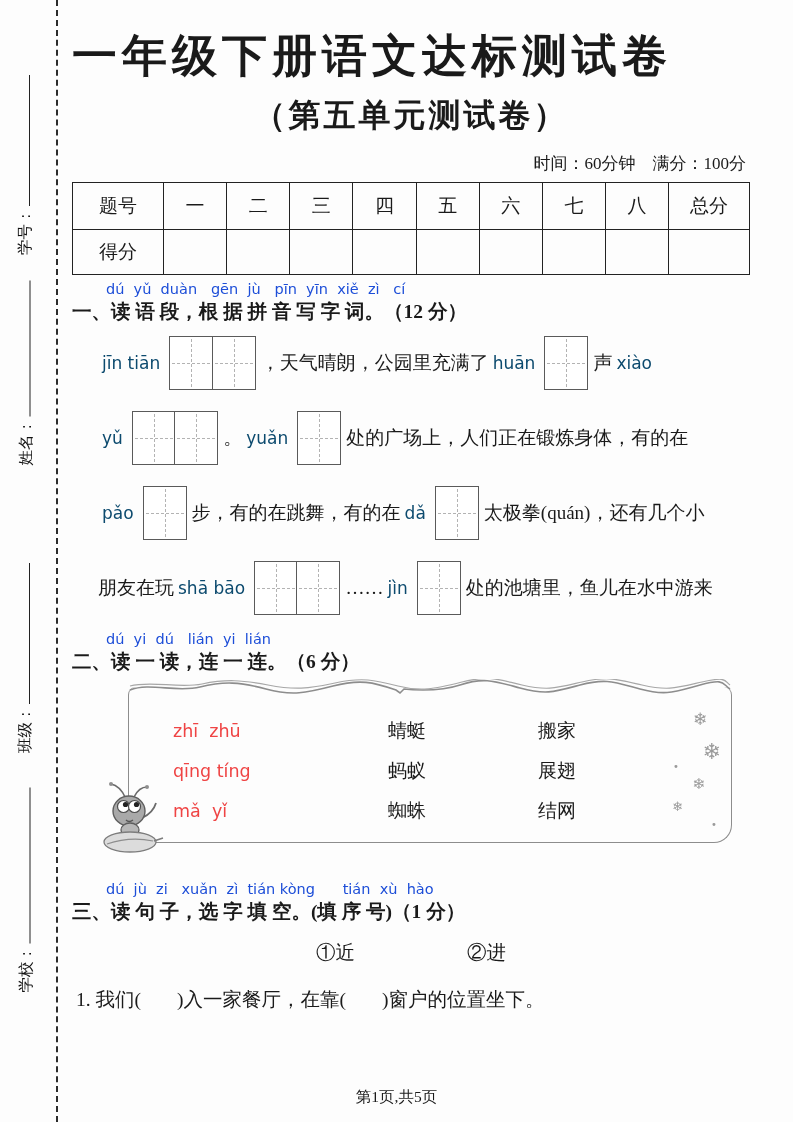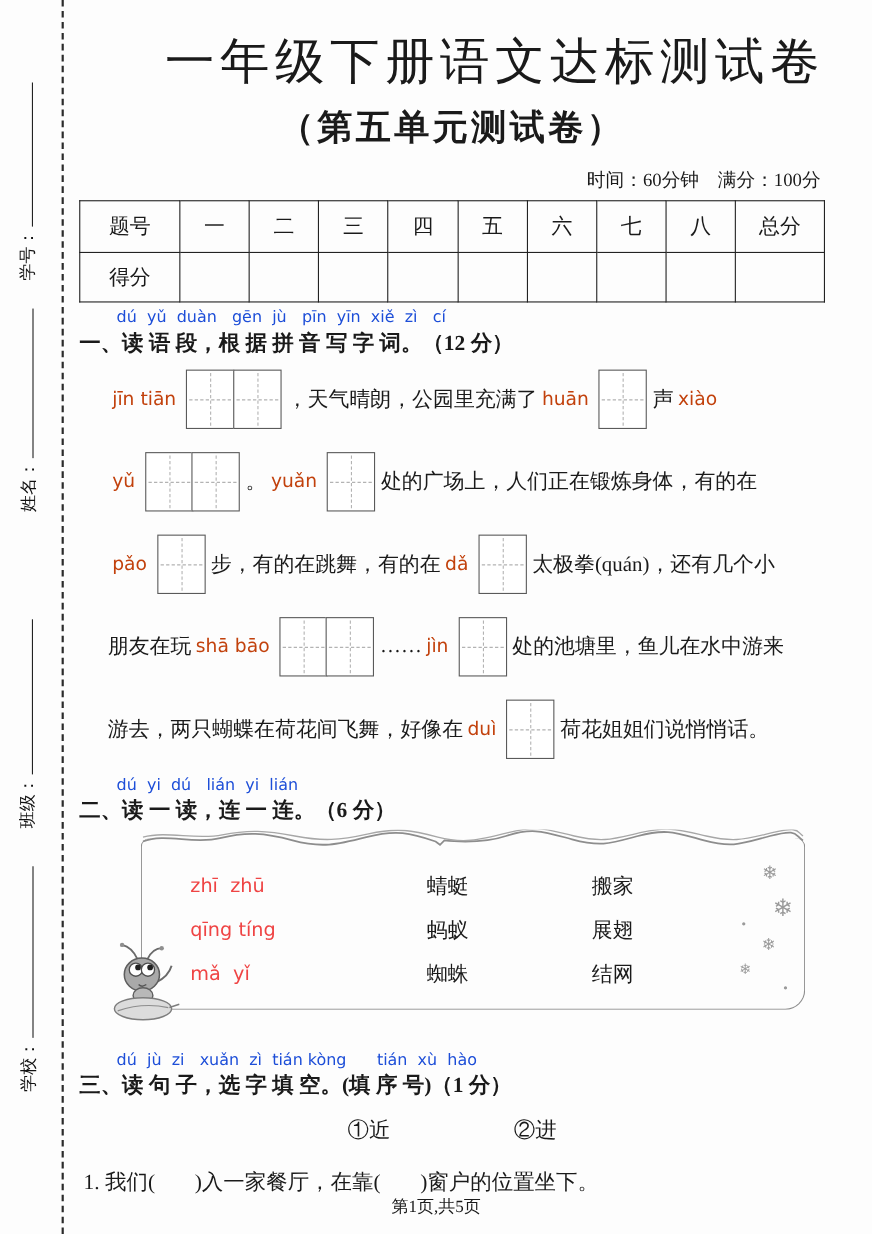--- a/index.html
+++ b/index.html
@@ -15,39 +15,39 @@
     transform:rotate(-90deg);font-size:15.5px;color:#111;
   }
   .sidebar-field .fill-line{flex:1;border-bottom:1.6px solid #222;height:16px;margin-left:2px;}
   .f-xuehao{width:180px;left:-65px;top:153px;}
   .f-xingming{width:185px;left:-67px;top:361px;}
   .f-banji{width:190px;left:-70px;top:646px;}
   .f-xuexiao{width:205px;left:-77px;top:878px;}
 
   
   #main{position:absolute;left:72px;top:0;width:678px;}
-  .title{margin-top:26px;text-align:right;font-size:45px;font-weight:400;letter-spacing:5px;white-space:nowrap;}
+  .title{margin-top:26px;text-align:left;font-size:45px;font-weight:700;letter-spacing:5px;white-space:nowrap;}
   .subtitle{margin-top:8px;text-align:center;font-size:32px;font-weight:700;letter-spacing:3px;}
   .meta{margin-top:14px;text-align:right;font-size:17px;padding-right:4px;}
 
   table.score{margin-top:7px;width:100%;border-collapse:collapse;table-layout:fixed;}
   table.score td{border:1.6px solid #222;text-align:center;font-size:19px;padding:1px;}
   table.score tr:first-child td{height:44px;}
   table.score tr:last-child td{height:42px;}
   table.score td:first-child{width:13%;}
   table.score td:last-child{width:11.5%;}
 
   .sec-pinyin{margin-top:6px;padding-left:34px;font-family:"DejaVu Sans",sans-serif;
     font-size:14.5px;color:#1d4ed8;white-space:pre;}
   .sec-heading{font-size:19.5px;font-weight:700;white-space:pre;margin-top:1px;}
 
   
   .passage{padding-left:26px;}
   .pline{display:flex;align-items:center;height:75px;font-size:19px;white-space:nowrap;}
-  .py{font-family:"DejaVu Sans",sans-serif;font-size:17px;color:#c2410c;margin:0 4px;}
+  .py{font-family:"DejaVu Sans",sans-serif;font-size:17px;color:#0c4a6e;margin:0 4px;}
   .tian-box{display:inline-flex;margin:0 5px;}
   .tian-cell{width:44px;height:54px;border:1.6px solid #5a5a5a;position:relative;background:#fff;box-sizing:border-box;}
   .tian-cell + .tian-cell{margin-left:-1.6px;}
   .tian-cell::before{content:"";position:absolute;left:2px;right:2px;top:50%;border-top:1px dashed #b3b3b3;}
   .tian-cell::after{content:"";position:absolute;top:2px;bottom:2px;left:50%;border-left:1px dashed #b3b3b3;}
 
   
   .match-box{position:relative;margin-top:12px;margin-left:56px;width:604px;height:156px;
     border:1.5px solid #8d8d8d;border-top:none;border-radius:8px 8px 18px 18px;box-sizing:border-box;}
   .match-box .wavy{position:absolute;left:-1px;top:-8px;width:604px;height:16px;}
@@ -176,28 +176,20 @@
       <span class="tian-box">
           <span class="tian-cell"></span>
           <span class="tian-cell"></span>
         </span>
       <span class="zh">……</span>
       <span class="py">jìn</span>
       <span class="tian-box">
           <span class="tian-cell"></span>
         </span>
       <span class="zh">处的池塘里，鱼儿在水中游来</span>
-    </div>
-    <div class="pline">
-      <span class="zh">游去，两只蝴蝶在荷花间飞舞，好像在</span>
-      <span class="py">duì</span>
-      <span class="tian-box">
-          <span class="tian-cell"></span>
-        </span>
-      <span class="zh">荷花姐姐们说悄悄话。</span>
     </div>
   </div>
 
   <div class="sec-pinyin">dú  yi  dú   lián  yi  lián</div>
   <div class="sec-heading">二、读 一 读，连 一 连。（6 分）</div>
 
   <div class="match-box">
     <svg class="wavy" viewBox="0 0 604 16" preserveAspectRatio="none">
       <path d="M2 11 C 22 3, 48 14, 72 8 S 112 3, 138 10 S 178 14, 205 7 S 245 3, 268 11 L 272 14 L 276 10 S 308 14, 332 6 S 366 2, 392 9 S 426 13, 452 6 S 486 3, 512 10 S 546 13, 572 6 S 594 5, 602 10" fill="none" stroke="#8d8d8d" stroke-width="1.6"></path>
       <path d="M2 7 C 24 1, 50 10, 74 5 S 114 1, 140 6 S 180 10, 207 4 S 247 1, 270 7 S 306 10, 334 3 S 368 0, 394 6 S 428 9, 454 3 S 488 0, 514 6 S 548 9, 574 3 S 596 2, 602 6" fill="none" stroke="#a7a7a7" stroke-width="1.2"></path>

